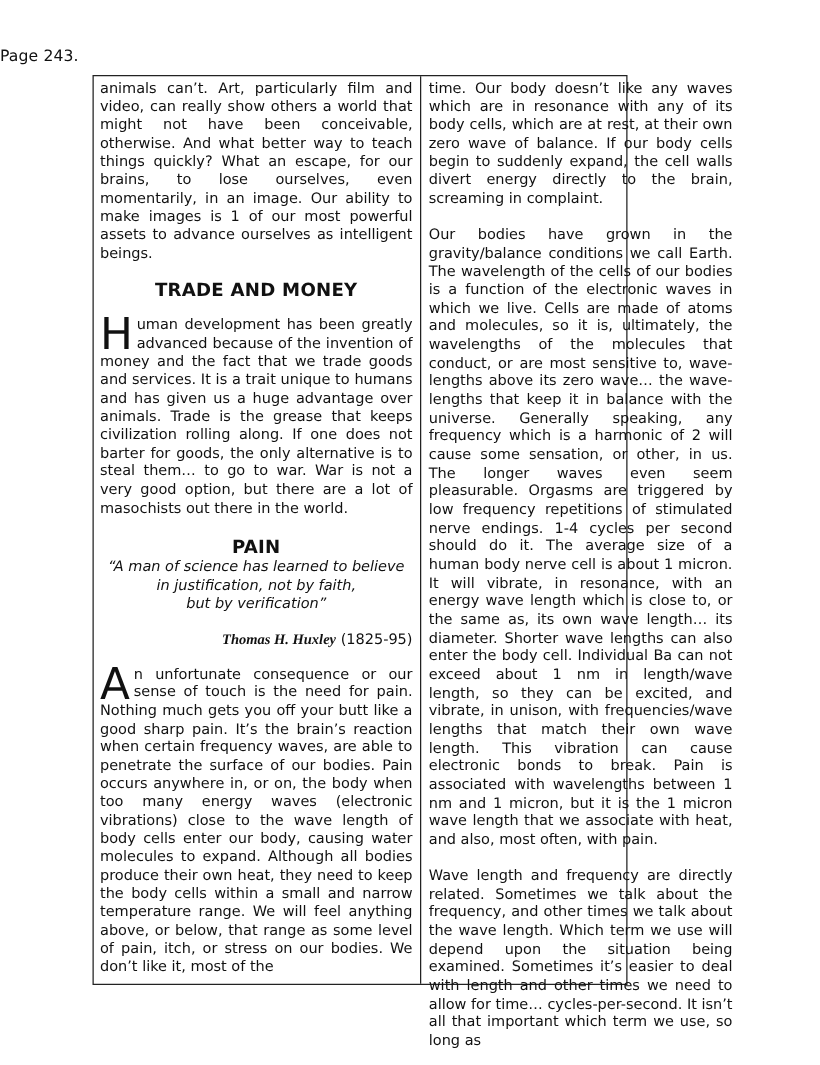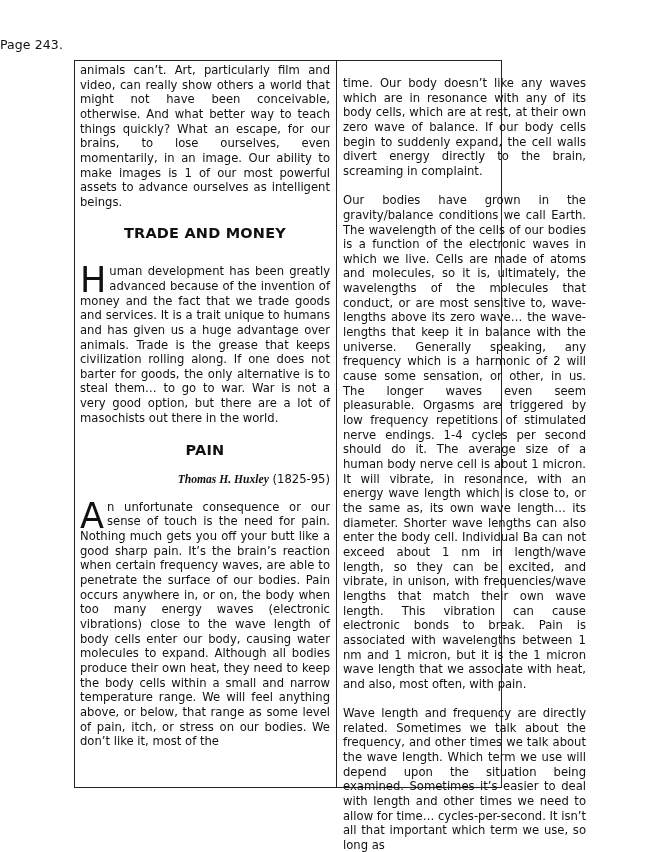--- a/index.html
+++ b/index.html
@@ -2,25 +2,25 @@
 <html><head>
   <meta charset="utf-8">
   <style>
     html, body { margin: 0; padding: 0; background: #ffffff; }
     body { width: 656px; height: 852px; position: relative; overflow: hidden; font-family: "DejaVu Sans", sans-serif; color: #111; }
     .page-num { position: absolute; top: 37px; left: 0; width: 656px; font-size: 12.5px; letter-spacing: 0.1px; }
     .frame { position: absolute; left: 74px; top: 60px; width: 428px; height: 728px; border: 1.4px solid #222; box-sizing: border-box; }
     .divider { position: absolute; left: 261px; top: 0; bottom: 0; border-left: 1.4px solid #222; }
     .col { position: absolute; top: 2px; font-size: 11.6px; line-height: 14.65px; text-align: justify; }
     .col-left { left: 5px; width: 250px; }
-    .col-right { left: 268px; width: 243px; margin-top: 13px; }
+    .col-right { left: 268px; width: 243px; }
     p { margin: 0; hyphens: none; }
     .gap { height: 14.6px; }
     h2 { margin: 0; text-align: center; font-size: 14.5px; font-weight: bold; letter-spacing: 0.2px; }
-    .h-trade { margin-top: 16px; margin-bottom: 24px; }
+    .h-trade { margin-top: 16px; margin-bottom: 12px; }
     .h-pain { margin-top: 18px; margin-bottom: 0; }
     .dropcap { float: left; font-size: 35px; line-height: 28px; margin: 2px 3px -2px 0; font-weight: normal; }
     .quote { text-align: center; font-style: italic; line-height: 14.6px; }
     .attrib { text-align: right; margin-top: 14px; margin-bottom: 12px; }
     .attrib-name { font-weight: bold; font-style: italic; font-family: Liberation Serif, serif; }
     .attrib-years { }
   </style>
 </head>
 <body>
 
@@ -29,20 +29,25 @@
 <div class="frame">
   <div class="divider"></div>
 
   <div class="col col-left">
     <p>animals can’t. Art, particularly film and video, can really show others a world that might not have been conceivable, otherwise. And what better way to teach things quickly? What an escape, for our brains, to lose ourselves, even momentarily, in an image. Our ability to make images is 1 of our most powerful assets to advance ourselves as intelligent beings.</p>
 
     <h2 class="h-trade">TRADE AND MONEY</h2>
     <p><span class="dropcap">H</span><span>uman development has been greatly advanced because of the invention of money and the fact that we trade goods and services. It is a trait unique to humans and has given us a huge advantage over animals. Trade is the grease that keeps civilization rolling along. If one does not barter for goods, the only alternative is to steal them… to go to war. War is not a very good option, but there are a lot of masochists out there in the world.</span></p>
 
     <h2 class="h-pain">PAIN</h2>
+    <div class="quote">
+      <div>“A man of science has learned to believe</div>
+      <div>in justification, not by faith,</div>
+      <div>but by verification”</div>
+    </div>
     <div class="attrib">
       <span class="attrib-name">Thomas H. Huxley</span>
       <span class="attrib-years">(1825-95)</span>
     </div>
     <p><span class="dropcap">A</span><span>n unfortunate consequence or our sense of touch is the need for pain. Nothing much gets you off your butt like a good sharp pain. It’s the brain’s reaction when certain frequency waves, are able to penetrate the surface of our bodies. Pain occurs anywhere in, or on, the body when too many energy waves (electronic vibrations) close to the wave length of body cells enter our body, causing water molecules to expand. Although all bodies produce their own heat, they need to keep the body cells within a small and narrow temperature range. We will feel anything above, or below, that range as some level of pain, itch, or stress on our bodies. We don’t like it, most of the</span></p>
   </div>
 
   <div class="col col-right">
     <p>time. Our body doesn’t like any waves which are in resonance with any of its body cells, which are at rest, at their own zero wave of balance. If our body cells begin to suddenly expand, the cell walls divert energy directly to the brain, screaming in complaint.</p>
     <div class="gap"></div>

